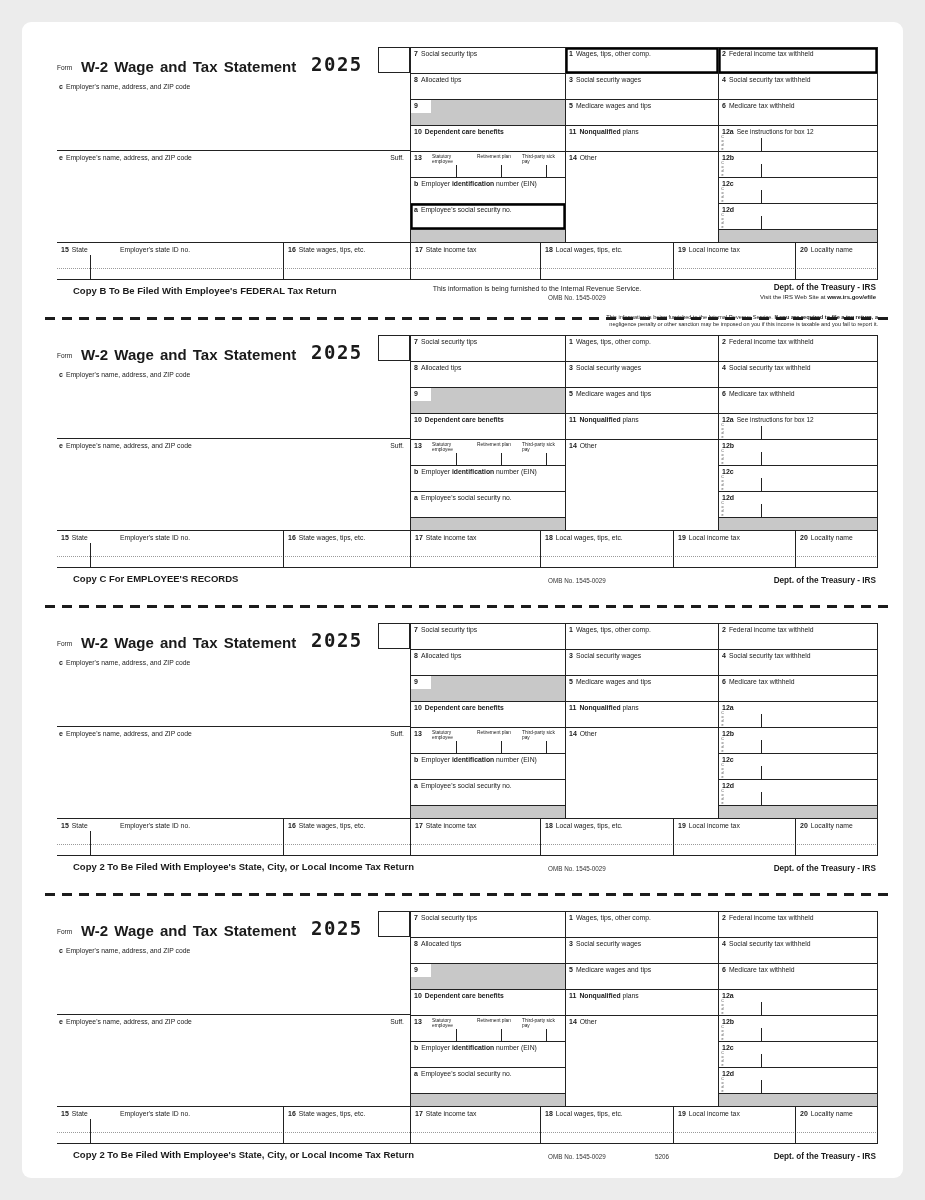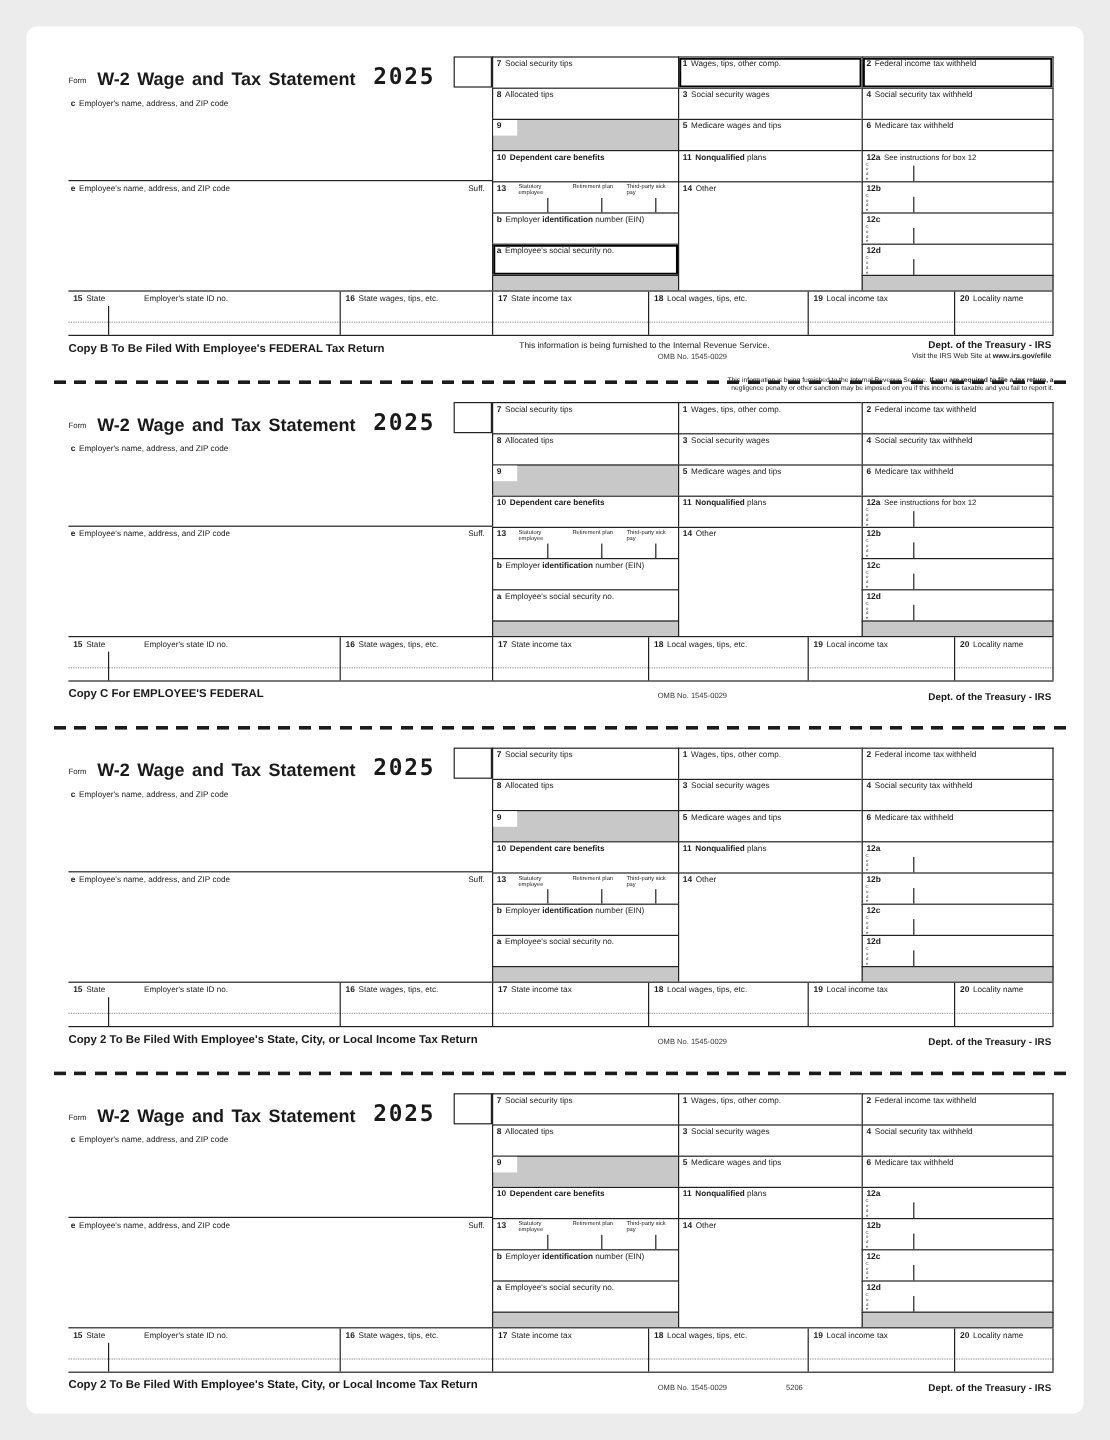--- a/index.html
+++ b/index.html
@@ -72,21 +72,21 @@
   .s1{left:0;width:226px;}
   .s2{left:226px;width:127px;border-left:1px solid #222;}
   .s3{left:353px;width:130px;border-left:1px solid #222;}
   .s4{left:483px;width:133px;border-left:1px solid #222;}
   .s5{left:616px;width:122px;border-left:1px solid #222;}
   .s6{left:738px;width:83px;border-left:1px solid #222;border-right:1px solid #222;}
   .sid{position:absolute;left:63px;top:3px;}
   .tick15{position:absolute;left:33px;top:12px;bottom:0;border-left:1px solid #222;}
   
   .footer{position:absolute;left:0;top:233px;width:821px;height:26px;}
-  .f-copy{position:absolute;left:0;top:5px;font-weight:bold;font-size:9.5px;text-align:center;}
+  .f-copy{position:absolute;left:16px;top:5px;font-weight:bold;font-size:9.5px;text-align:center;}
   .f-note{position:absolute;left:300px;top:5px;width:360px;text-align:center;font-size:7px;}
   .f-omb{position:absolute;left:430px;top:9px;width:180px;text-align:center;font-size:6.3px;color:#333;}
   .copy-b .f-omb{top:14px;}
   .f-code{position:absolute;left:598px;top:9px;font-size:6.3px;color:#333;}
   .f-dept{position:absolute;right:2px;top:8px;font-weight:bold;font-size:8.2px;margin-left:30px;}
   .copy-b .f-dept{top:3px;}
   .f-visit{position:absolute;right:2px;top:14px;font-size:6px;}
 </style>
 </head>
 <body>
@@ -227,21 +227,21 @@
     <div class="sdot"></div>
     <div class="scell s1"><b class="bn">15</b><span class="lbl"><span>State</span></span><span class="sid lbl">Employer's state ID no.</span><i class="tick15"></i></div>
     <div class="scell s2"><b class="bn">16</b><span class="lbl"><span>State wages, tips, etc.</span></span></div>
     <div class="scell s3"><b class="bn">17</b><span class="lbl"><span>State income tax</span></span></div>
     <div class="scell s4"><b class="bn">18</b><span class="lbl"><span>Local wages, tips, etc.</span></span></div>
     <div class="scell s5"><b class="bn">19</b><span class="lbl"><span>Local income tax</span></span></div>
     <div class="scell s6"><b class="bn">20</b><span class="lbl"><span>Locality name</span></span></div>
   </div>
 
   <div class="footer">
-    <div class="f-copy">Copy C For EMPLOYEE'S FEDERAL</div>
+    <div class="f-copy">Copy C For EMPLOYEE'S RECORDS</div>
     <div class="f-note"></div>
     <div class="f-omb">OMB No. 1545-0029</div>
     <div class="f-code"></div>
     <div class="f-dept">Dept. of the Treasury - IRS</div>
     <div class="f-visit"><span></span><b></b></div>
   </div>
 
 </section>
 <div class="dash-sep"></div>
 <section class="w2-form copy-2">

